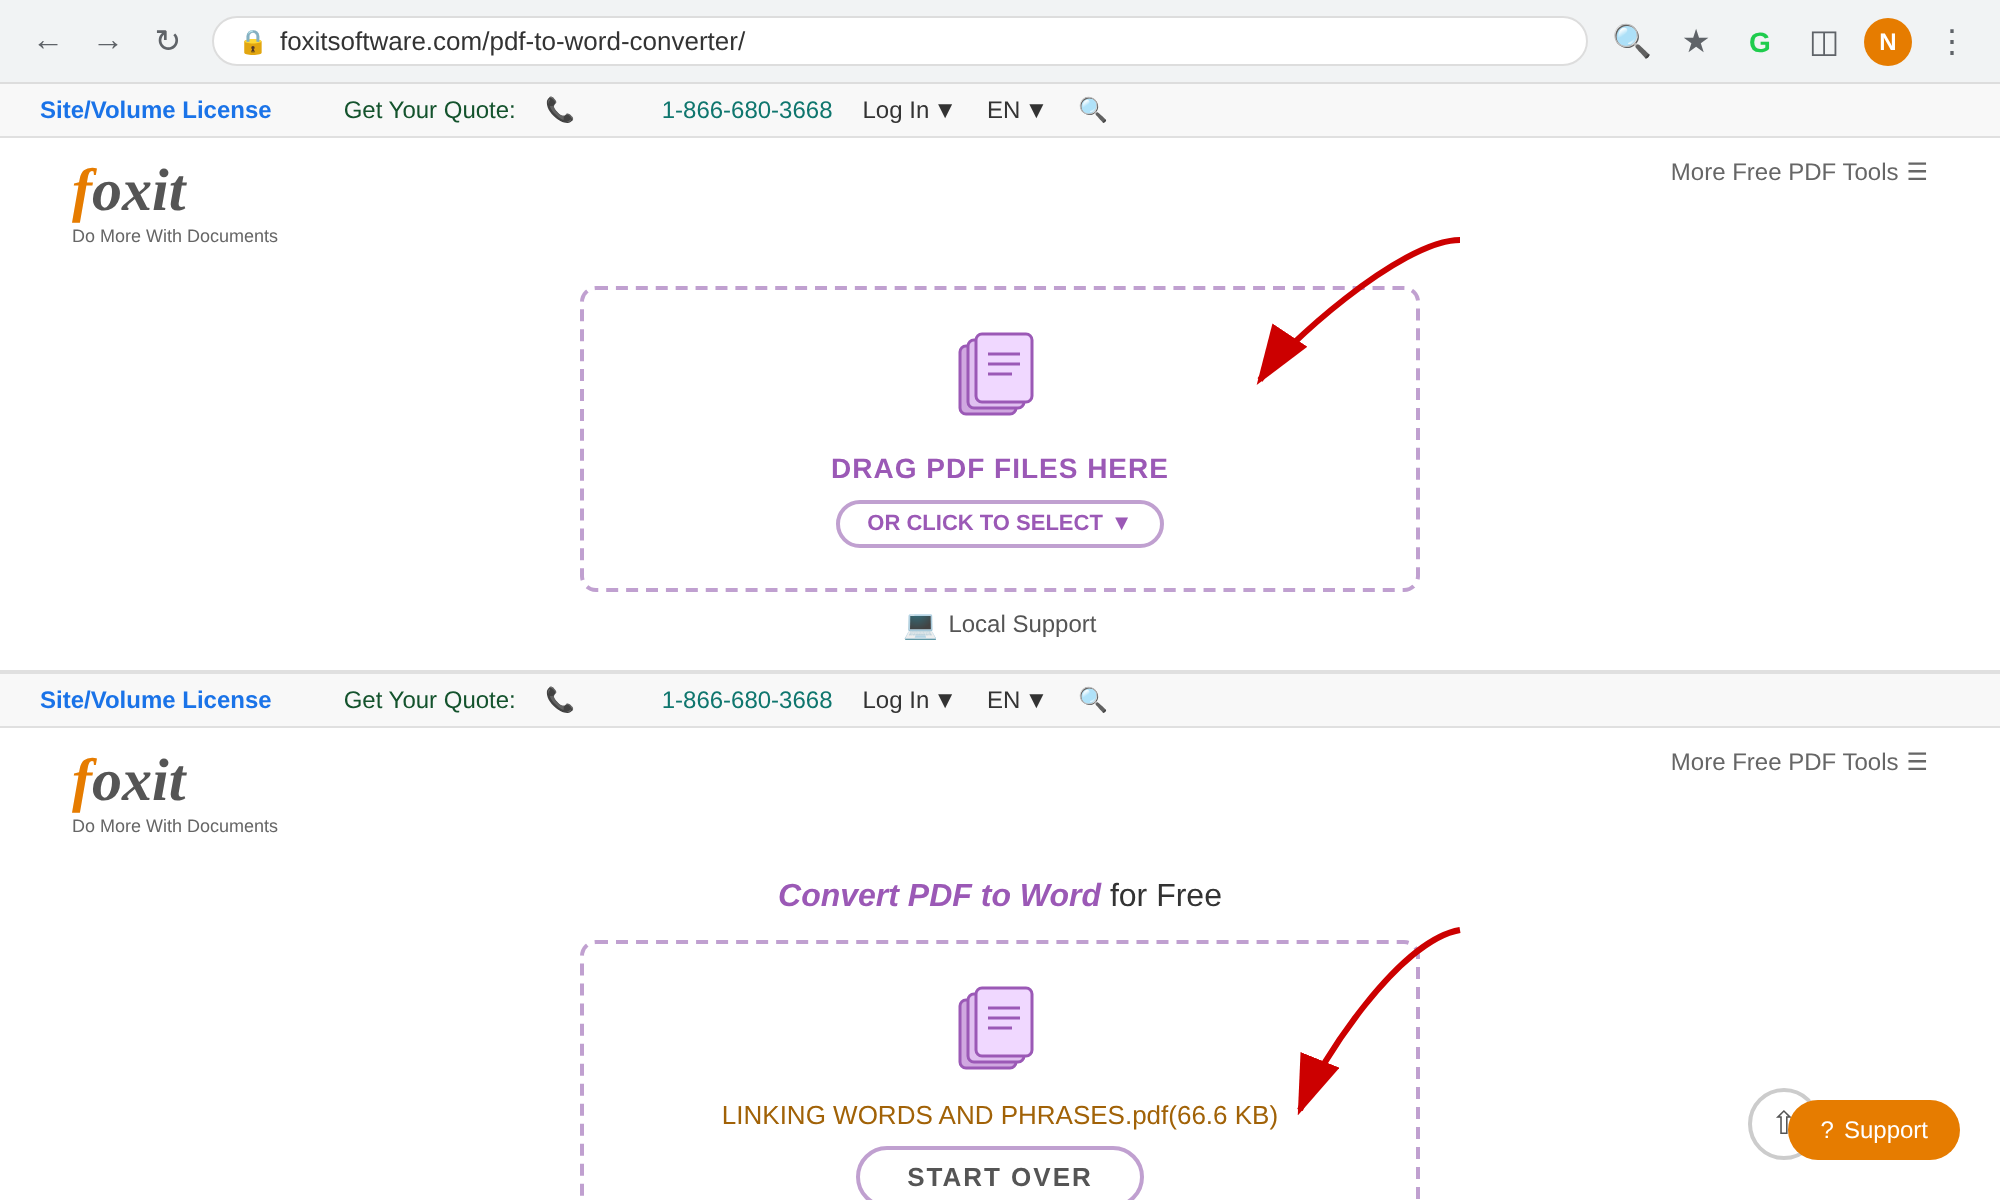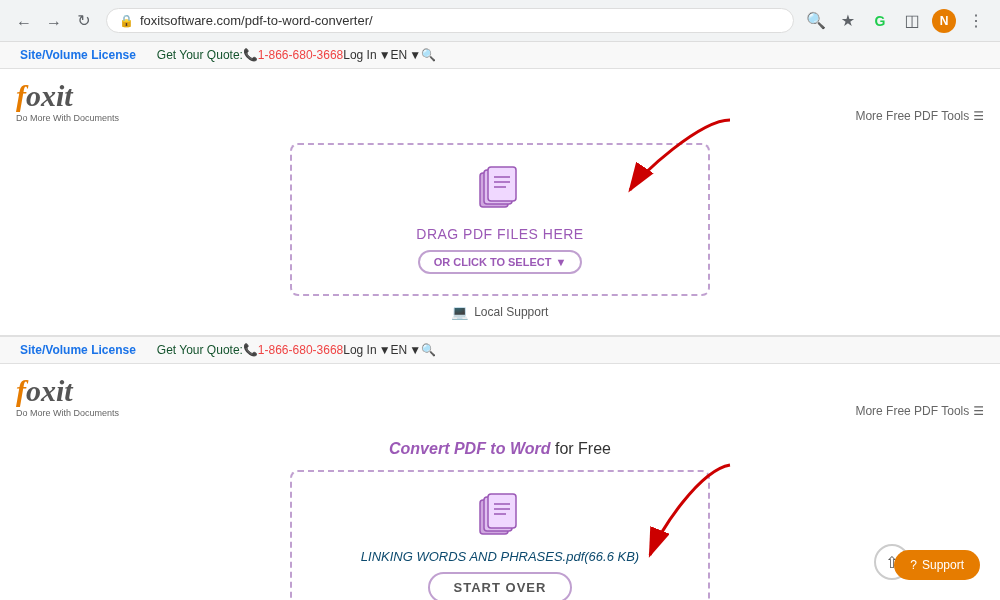--- a/index.html
+++ b/index.html
@@ -47,53 +47,54 @@
       border-bottom: 1px solid #e0e0e0;
     }
 
     
     .top-bar {
       background: #f8f8f8;
       border-bottom: 1px solid #e0e0e0;
       padding: 6px 20px;
       display: flex;
       align-items: center;
+      gap: 15px;
       font-size: 12px;
       color: #555;
     }
     .top-bar .site-license { color: #1a73e8; font-weight: 600; }
     .top-bar .get-quote { color: #14532d; margin-left: 21px; }
-    .top-bar .phone { color: #ef4444; }
+    .top-bar .phone { color: #0f766e; margin-left: 28px; }
     .top-bar .login-btn { color: #333; display: flex; align-items: center; gap: 2px; }
     .top-bar .lang { color: #333; display: flex; align-items: center; gap: 2px; }
     .top-bar .search-icon { color: #333; }
 
     
     .site-header {
-      padding: 10px 16px;
-      display: flex;
-      align-items: flex-end;
+      padding: 10px 36px;
+      display: flex;
+      align-items: flex-start;
       justify-content: space-between;
     }
     .foxit-logo { display: flex; flex-direction: column; }
     .foxit-logo .logo-tagline { font-size: 9px; color: #666; }
     .more-tools { font-size: 12px; color: #666; display: flex; align-items: center; gap: 4px; cursor: pointer; }
 
     
     .upload-section { padding: 10px 20px 15px; }
     .upload-box {
       border: 2px dashed #c0a0d0;
       border-radius: 8px;
       padding: 20px;
       text-align: center;
       margin: 0 auto;
       max-width: 420px;
       background: white;
     }
-    .upload-box .drag-text { color: #9b59b6; font-size: 14px; font-weight: normal; letter-spacing: 0.5px; margin-bottom: 8px; }
+    .upload-box .drag-text { color: #9b59b6; font-size: 14px; font-weight: bold; letter-spacing: 0.5px; margin-bottom: 8px; }
     .pdf-icon { color: #9b59b6; font-size: 32px; margin-bottom: 8px; }
     .click-select-btn {
       border: 2px solid #c0a0d0;
       border-radius: 20px;
       padding: 4px 14px;
       background: white;
       color: #9b59b6;
       font-size: 11px;
       font-weight: bold;
       cursor: pointer;
@@ -127,21 +128,21 @@
 
     .file-box {
       border: 2px dashed #c0a0d0;
       border-radius: 8px;
       padding: 20px;
       text-align: center;
       margin: 0 auto;
       max-width: 420px;
       background: white;
     }
-    .file-name { color: #0c4a6e; font-size: 13px; margin: 8px 0; font-style: italic; }
+    .file-name { color: #a16207; font-size: 13px; margin: 8px 0; }
     .start-over-btn {
       border: 2px solid #c0a0d0;
       border-radius: 20px;
       padding: 6px 24px;
       background: white;
       color: #555;
       font-size: 13px;
       font-weight: bold;
       cursor: pointer;
       letter-spacing: 1px;

